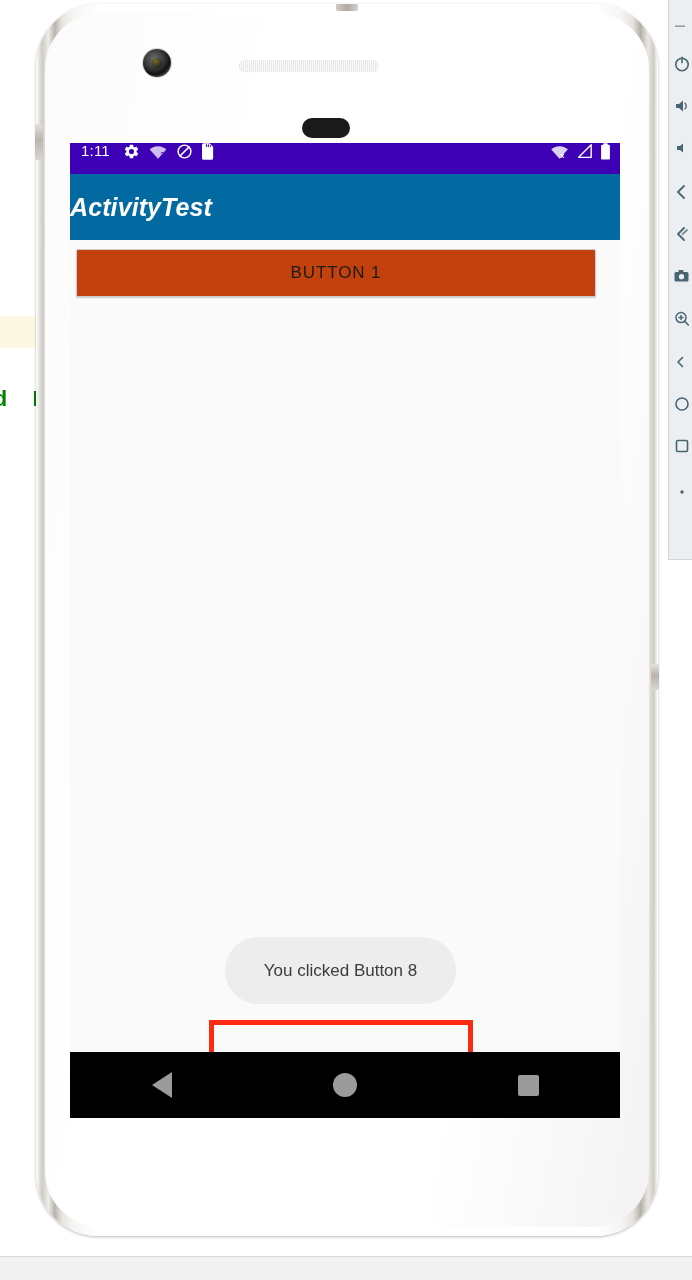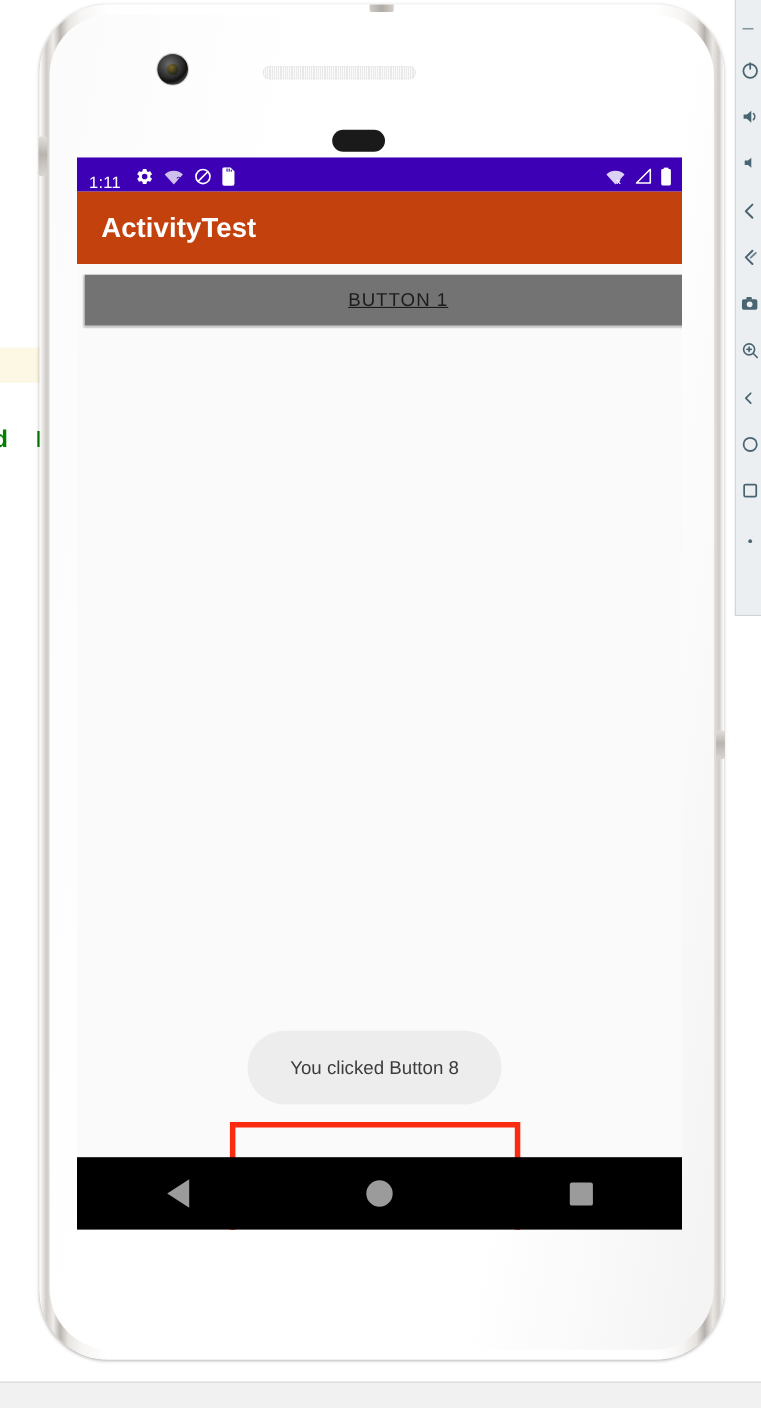--- a/index.html
+++ b/index.html
@@ -146,75 +146,74 @@
     background: #fafafa;
     overflow: hidden;
   }
 
   
   #status-bar {
     position: relative;
     height: 31px;
     background: #3d00b5;
     display: flex;
-    align-items: flex-end;
+    align-items: flex-start;
     padding: 0 9px 0 11px;
     box-sizing: border-box;
     color: #ffffff;
   }
   #status-clock {
     font-size: 15px;
     font-weight: 500;
     letter-spacing: 0.2px;
     line-height: 1;
     margin-right: 13px;
   }
   .sb-left-icons { display:flex; align-items:center; gap: 9px; }
   .sb-right { margin-left: auto; display:flex; align-items:center; gap: 7px; }
   .sb-ico { display:block; }
 
   
   #app-bar {
     height: 66px;
-    background: #c2410c;
+    background: #0369a1;
     display: flex;
     align-items: center;
-    padding-left: 22px;
-    box-sizing: border-box;
+    box-sizing: border-box;
+    font-style: italic;
   }
   #app-title {
     color: #ffffff;
     font-size: 25px;
     font-weight: bold;
     letter-spacing: 0.1px;
   }
 
   
   #content {
     position: relative;
     height: calc(975px - 31px - 66px);
     background: #fafafa;
   }
   #button1 {
     position: absolute;
     left: 6px; top: 9px;
-    width: 572px; height: 48px;
-    background: #737373;
+    width: 520px; height: 48px;
+    background: #c2410c;
     border: 1px solid #cdcecd;
     box-sizing: border-box;
     border-radius: 2px;
     display: flex;
     align-items: center;
     justify-content: center;
     font-size: 17px;
     font-weight: 500;
     letter-spacing: 0.9px;
     color: #1c1c1c;
     box-shadow: 0 1px 1.5px rgba(0,0,0,0.20);
-    text-decoration: underline;
   }
 
   
   #toast {
     position: absolute;
     left: 155px;
     top: 697px;
     width: 231px;
     height: 67px;
     background: #ededed;

